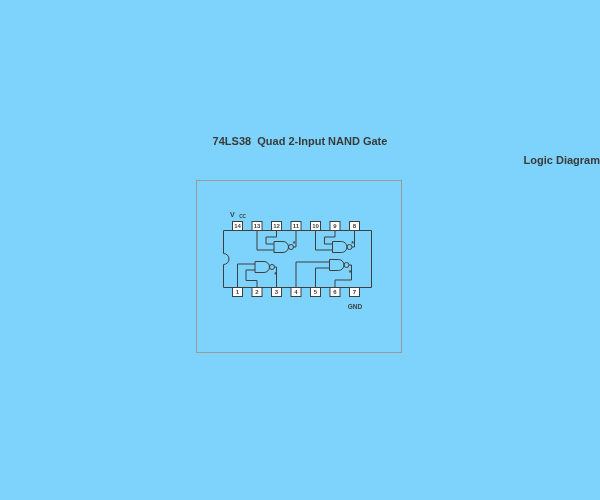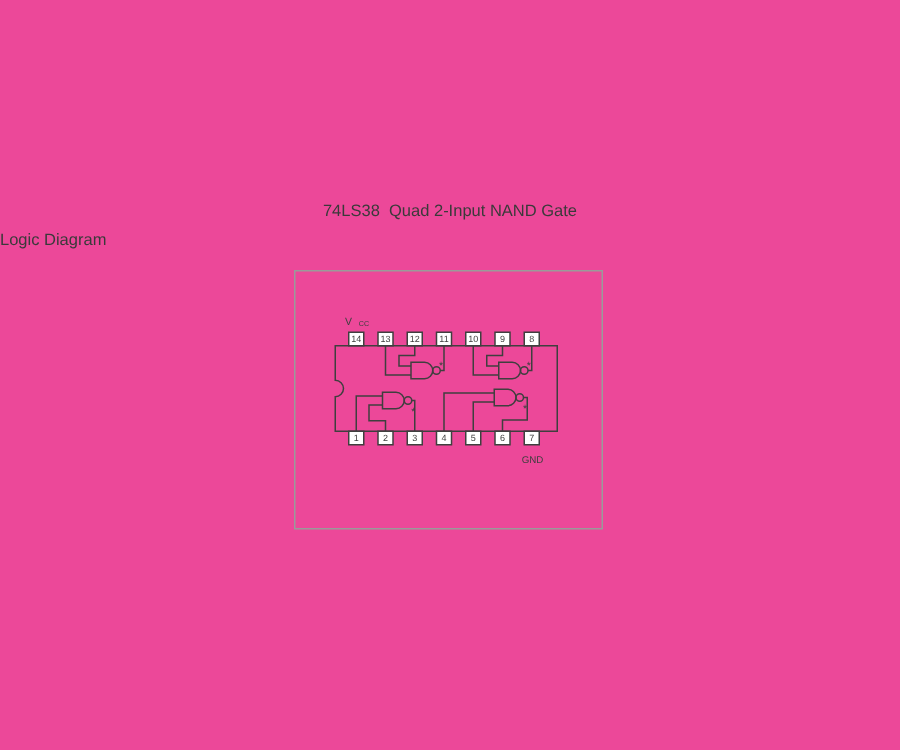--- a/index.html
+++ b/index.html
@@ -1,40 +1,41 @@
 <!DOCTYPE html>
 <html><head>
 <meta charset="utf-8">
 <style>
   html, body { margin: 0; padding: 0; background: #ffffff; }
   .page {
     position: relative;
     width: 600px;
     height: 500px;
-    background: #ec4899;
+    background: #7dd3fc;
     font-family: "Liberation Sans", sans-serif;
     overflow: hidden;
+    font-weight: bold;
   }
   .title {
     position: absolute;
     top: 135px;
     left: 0;
     width: 600px;
     text-align: center;
     font-size: 11px;
     color: #3a3a3a;
     white-space: pre;
     line-height: 12px;
   }
   .subtitle {
     position: absolute;
     top: 154px;
     left: 0;
     width: 600px;
-    text-align: left;
+    text-align: right;
     font-size: 11px;
     color: #3a3a3a;
     white-space: pre;
     line-height: 12px;
   }
   svg.diagram { position: absolute; top: 0; left: 0; }
   .border-box { stroke: #9a9a9a; fill: none; stroke-width: 1; }
   .outline { stroke: #3f3f3f; fill: none; stroke-width: 1; }
   .pin-box { stroke: #3f3f3f; fill: #ffffff; stroke-width: 1; }
   svg text { fill: #3f3f3f; stroke: none; font-family: "Liberation Sans", sans-serif; }

